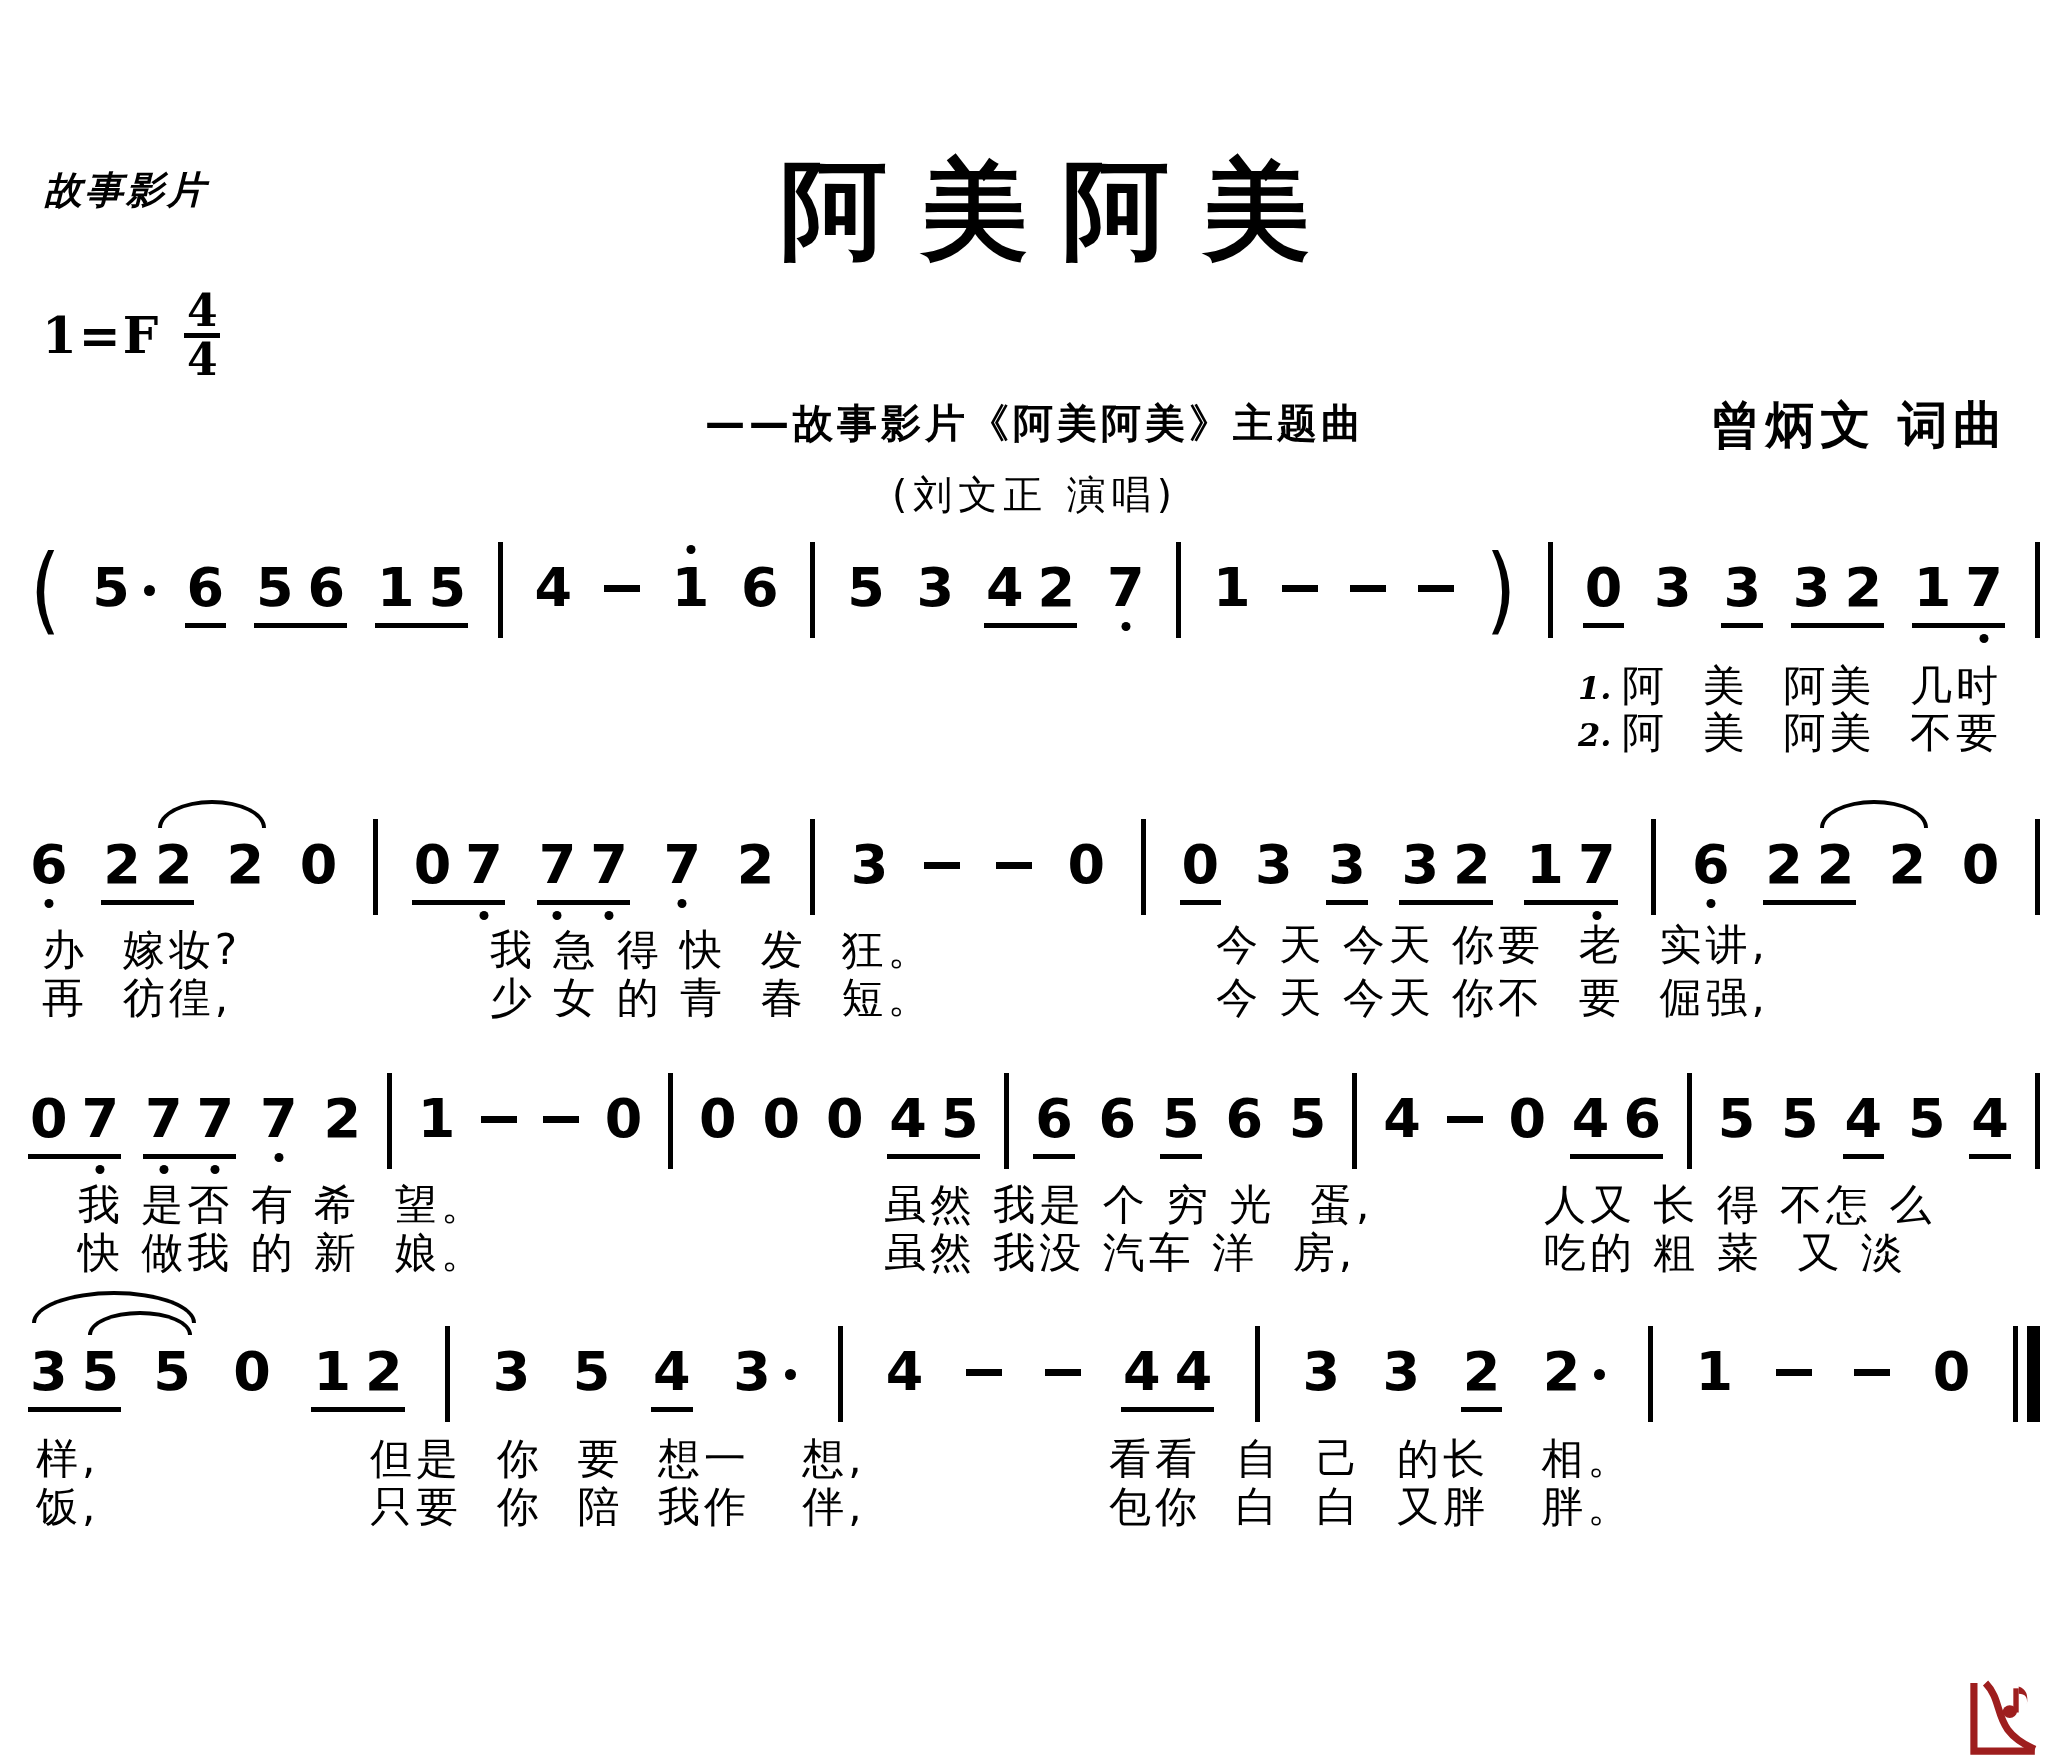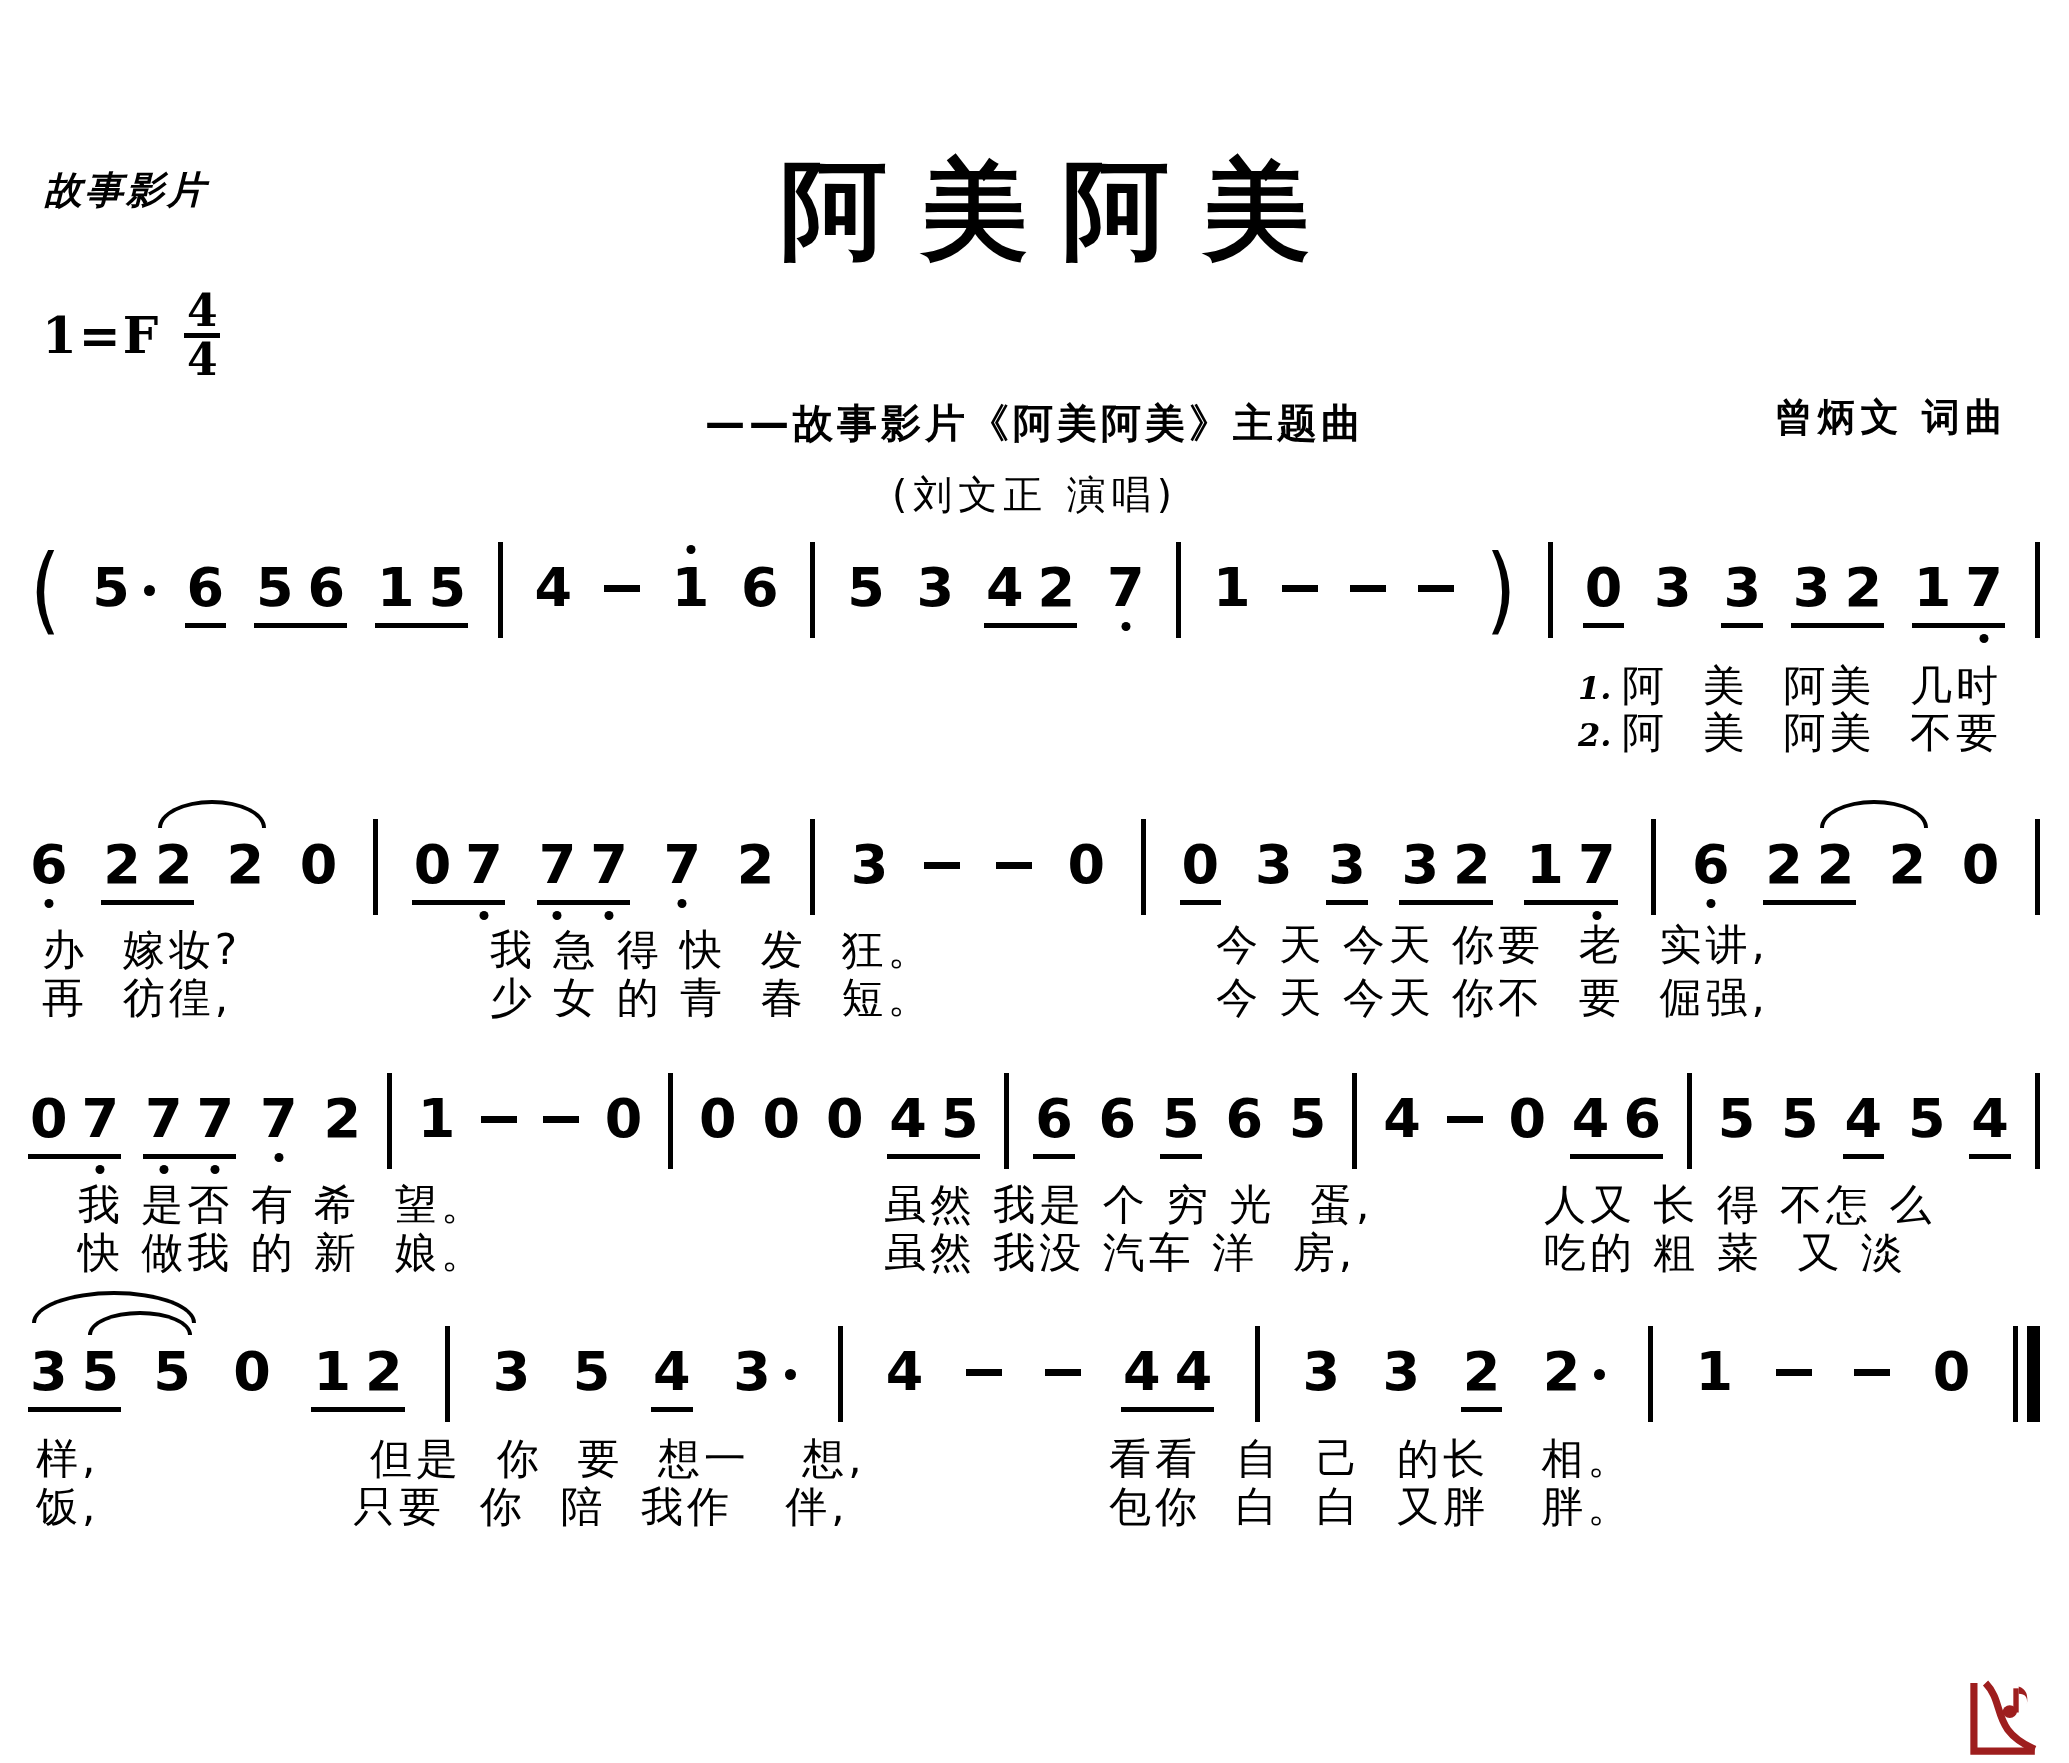--- a/index.html
+++ b/index.html
@@ -24,21 +24,21 @@
     font-weight:700;font-size:107px;line-height:1.1;
     letter-spacing:34px;
     padding-left:27px;
   }
   .subtitle{
     position:absolute;left:0;top:396px;width:100%;
     text-align:center;font-weight:700;font-size:40px;letter-spacing:4px;
   }
   .composer{
     position:absolute;right:62px;top:392px;
-    font-weight:700;font-size:38px;letter-spacing:5px;
+    font-weight:700;font-size:50px;letter-spacing:5px;
   }
   .performer{
     position:absolute;left:0;top:468px;width:100%;
     text-align:center;font-weight:500;font-size:39px;letter-spacing:6px;
   }
   .keysig{
     position:absolute;left:42px;top:291px;
     display:flex;align-items:center;
   }
   .keysig .key{
@@ -430,21 +430,21 @@
       </span>
       <span class="tk final">
         <i class="thin"></i>
         <i class="thick"></i>
       </span>
     </div>
     <div class="lyr" style="left: 36px; top: 1436px;">样,</div>
     <div class="lyr" style="left: 370px; top: 1436px;">但是  你  要  想一   想,</div>
     <div class="lyr" style="left: 1109px; top: 1436px;">看看  自  己  的长   相。</div>
     <div class="lyr" style="left: 36px; top: 1484px;">饭,</div>
-    <div class="lyr" style="left: 353px; top: 1484px;">只要  你  陪  我作   伴,</div>
+    <div class="lyr" style="left: 370px; top: 1484px;">只要  你  陪  我作   伴,</div>
     <div class="lyr" style="left: 1109px; top: 1484px;">包你  白  白  又胖   胖。</div>
   </div>
 
 <div class="logo">
   <svg width="86" height="86" viewBox="0 0 96 96">
     <g fill="none" stroke="#9e1e1e" stroke-width="8">
       <path d="M20 10 V86 H88"></path>
       <path d="M33 10 C56 34 38 62 88 84"></path>
     </g>
     <g fill="#9e1e1e">

